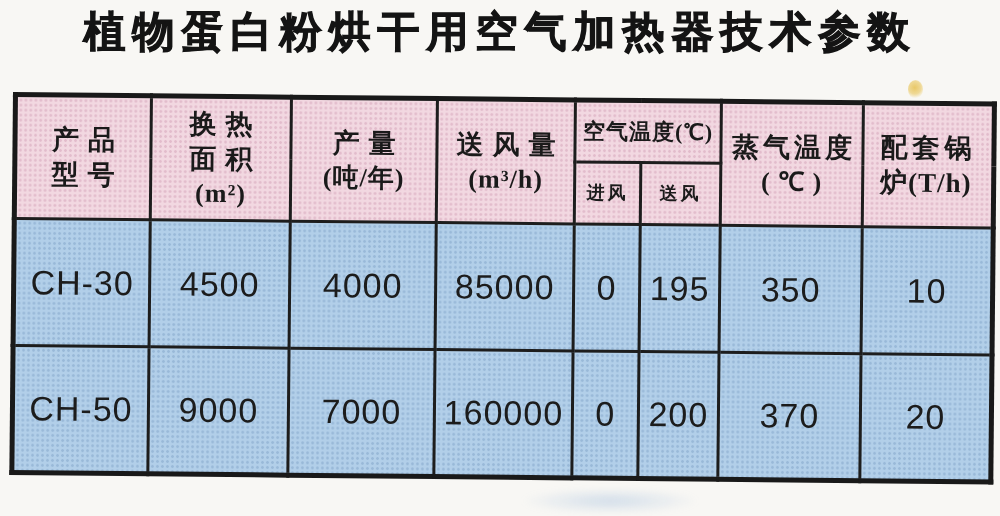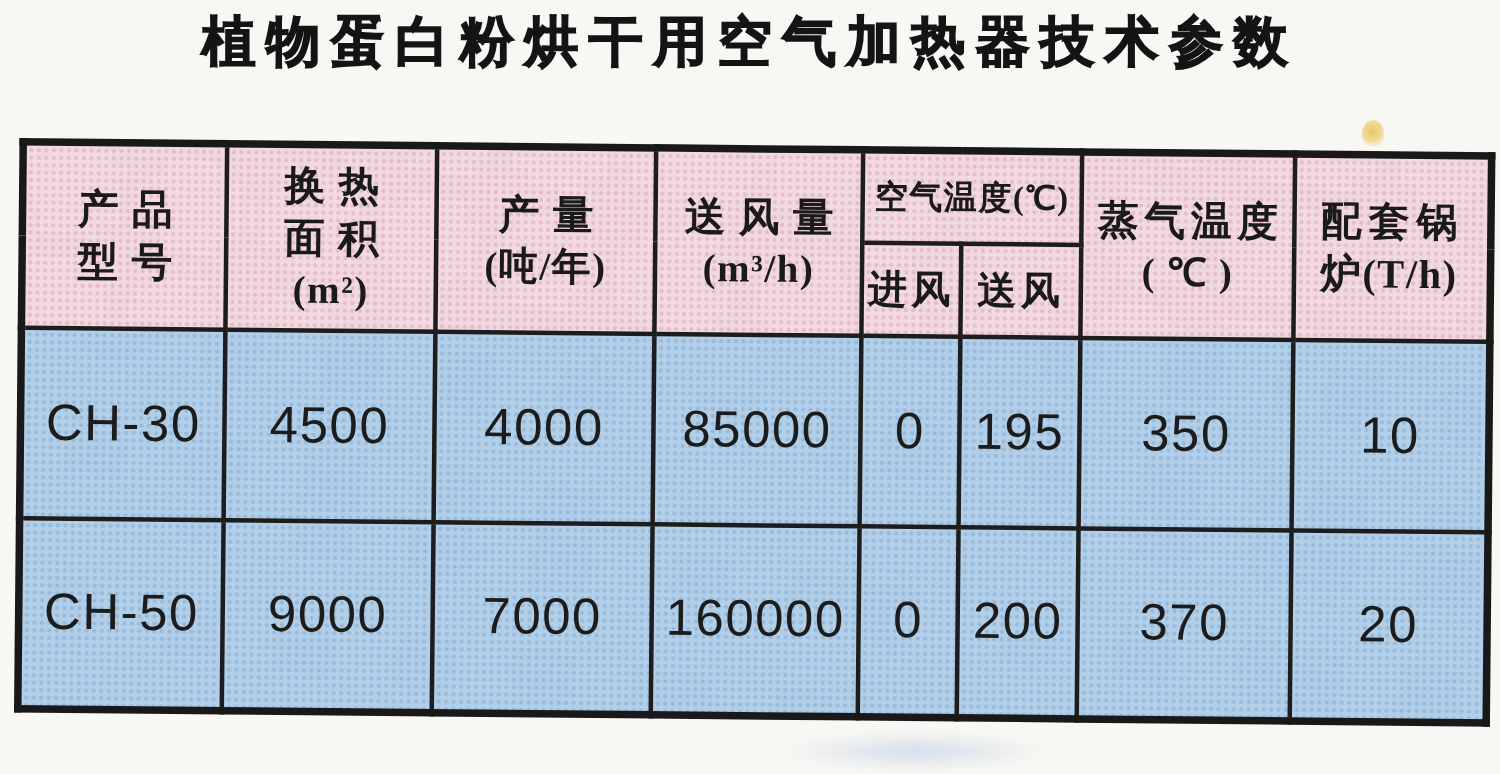--- a/index.html
+++ b/index.html
@@ -9,21 +9,21 @@
     overflow: hidden;
     font-family: "Liberation Sans", sans-serif;
     position: relative;
   }
   .page-title {
     position: absolute;
     top: 4px; left: 0;
     width: 1000px;
     text-align: center;
     font-family: "Liberation Sans", sans-serif;
-    font-size: 36px;
+    font-size: 42px;
     font-weight: 900;
     letter-spacing: 7px;
     color: #141414;
     -webkit-text-stroke: 1px #141414;
   }
   .table-wrap {
     position: absolute;
     left: 13px; top: 92px;
     width: 979px;
     transform: rotate(0.55deg);
@@ -55,21 +55,21 @@
   .hdr {
     font-family: "Liberation Serif", serif;
     font-weight: 700;
     font-size: 27px;
     color: #1a1a1a;
     line-height: 1.3;
   }
   .hdr .cn { letter-spacing: 9px; padding-left: 9px; }
   .hdr .unit { letter-spacing: 1px; font-size: 26px; }
   .hdr-small { font-size: 22px; letter-spacing: 1px; }
-  .subhdr { font-size: 26px; letter-spacing: 3px; padding-left: 3px; }
+  .subhdr { font-size: 18px; letter-spacing: 3px; padding-left: 3px; }
   .boiler-cell div { text-align: left; padding-left: 16px; }
   .val {
     font-family: "Liberation Sans", sans-serif;
     font-size: 34px;
     font-weight: 400;
     color: #1c1c1c;
     letter-spacing: 1px;
   }
   .artifact-speck {
     position: absolute;

